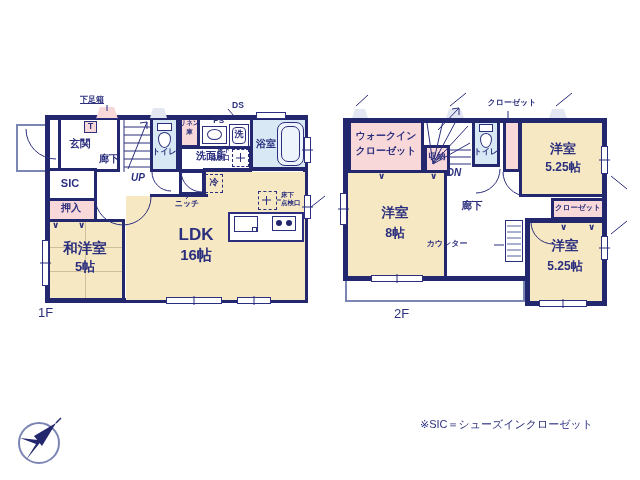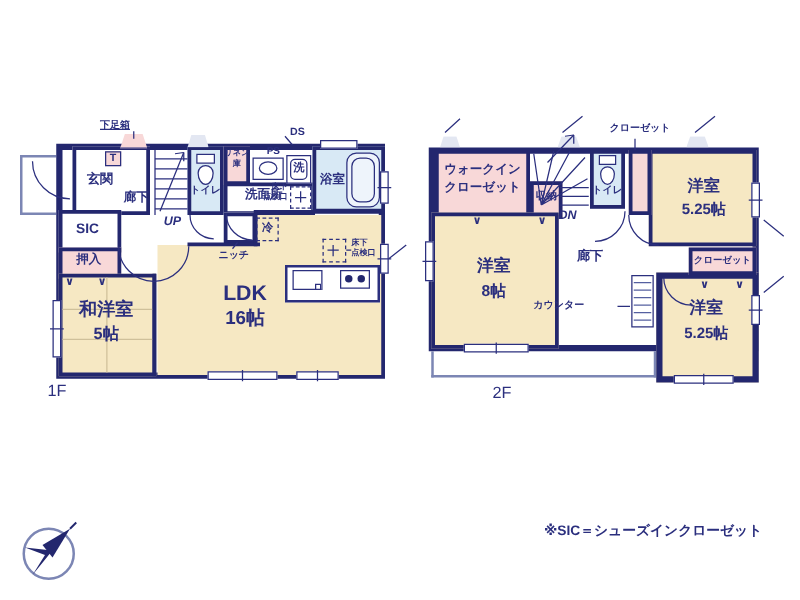--- a/index.html
+++ b/index.html
@@ -23,21 +23,21 @@
        white-space:nowrap;z-index:30;}
   .lbl.light{font-weight:600;}
   .win{position:absolute;box-sizing:border-box;background:#fff;border:1px solid var(--ink);z-index:20;}
   .trap{position:absolute;z-index:6;clip-path:polygon(18% 0,82% 0,100% 100%,0 100%);}
   .dash{position:absolute;box-sizing:border-box;border:1px dashed var(--ink);background:transparent;z-index:12;}
   .fixture{position:absolute;box-sizing:border-box;border:1.5px solid var(--ink);background:#fff;z-index:12;}
   .chev{position:absolute;color:var(--ink);font-size:9px;font-weight:700;z-index:25;line-height:1;}
   .italic-lbl{font-family:Liberation Sans, sans-serif;font-style:italic;font-weight:700;}
   svg.overlay{position:absolute;left:0;top:0;z-index:22;pointer-events:none;}
   .watermark{position:absolute;color:#cdcdcd;font-size:19px;font-weight:400;letter-spacing:1px;z-index:40;}
-  .footnote{position:absolute;color:var(--ink);font-size:11px;font-weight:700;text-align:center;z-index:40;}
+  .footnote{position:absolute;color:var(--ink);font-size:11px;font-weight:400;text-align:left;z-index:40;}
   .floor-tag{position:absolute;color:var(--ink);font-size:13px;font-weight:400;z-index:40;}
   .grid-line{position:absolute;background:var(--tatami);z-index:8;}
 </style>
 </head>
 <body>
 
 <div class="canvas">
 
   <div class="abs" style="left:16px;top:124px;width:42px;height:48px;border:2px solid var(--thin);background:#fff;z-index:2;"></div>
 

